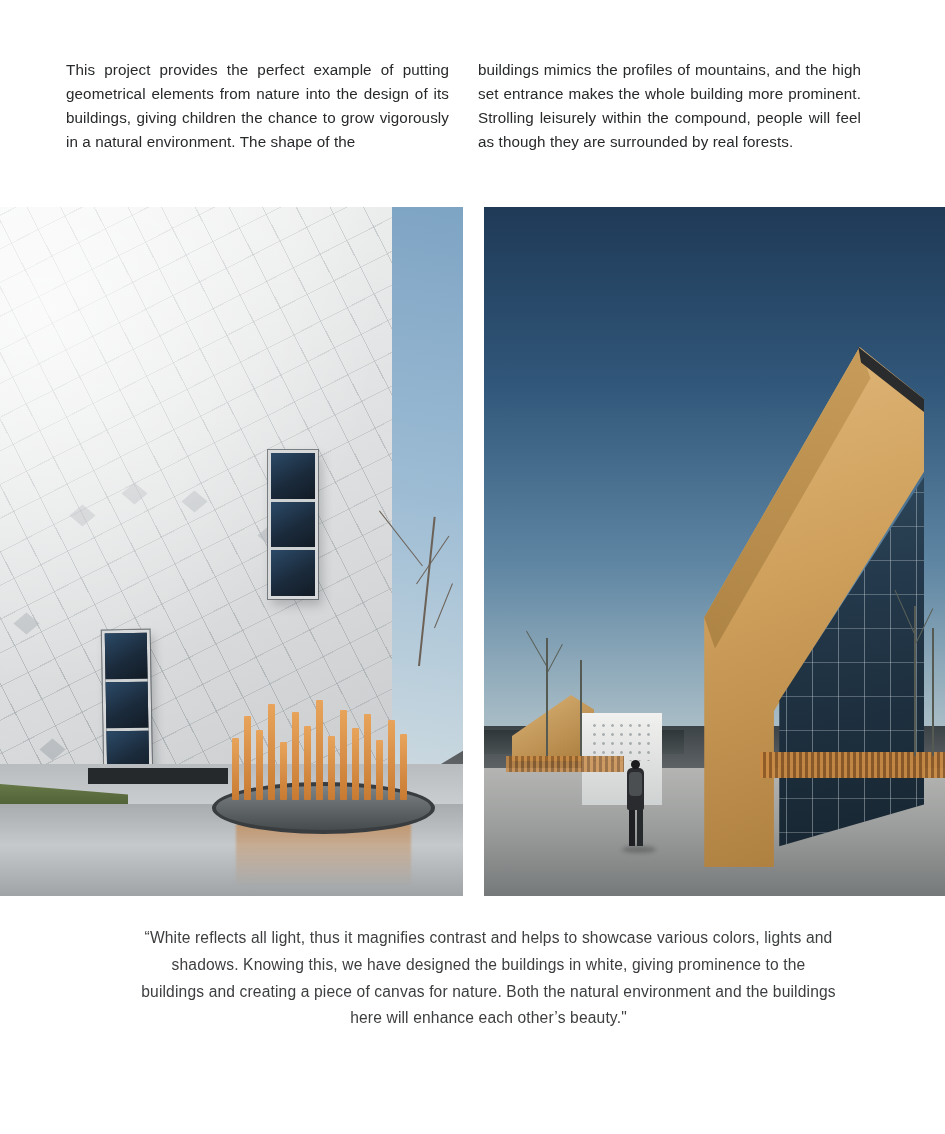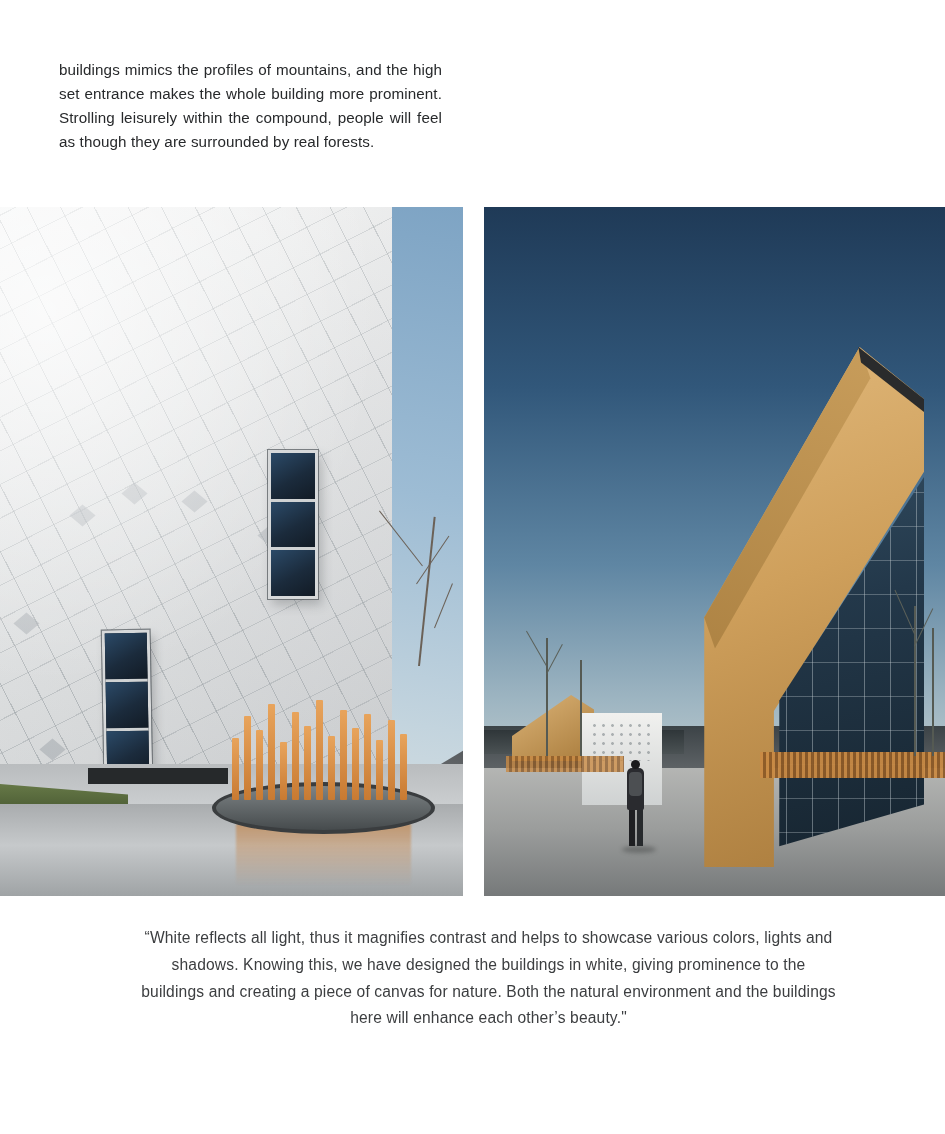--- a/index.html
+++ b/index.html
@@ -31,21 +31,21 @@
     line-height: 1.57;
     text-align: justify;
     text-justify: inter-word;
     color: #27292b;
     letter-spacing: 0.1px;
   }
   .intro .col.left {
     margin-left: 66px;
   }
   .intro .col.right {
-    margin-left: 59px;
+    margin-left: 29px;
   }
 
   
   .photos {
     position: absolute;
     top: 207px;
     left: 0;
     width: 945px;
     height: 689px;
   }
@@ -292,20 +292,21 @@
     line-height: 1.72;
     color: #3c3e40;
     letter-spacing: 0.15px;
   }
   .quote p { margin: 0 auto; width: 700px; }
 </style>
 </head>
 <body>
 
 <div class="intro">
+  <div class="col left">This project provides the perfect example of putting geometrical elements from nature into the design of its buildings, giving children the chance to grow vigorously in a natural environment. The shape of the</div>
   <div class="col right">buildings mimics the profiles of mountains, and the high set entrance makes the whole building more prominent. Strolling leisurely within the compound, people will feel as though they are surrounded by real forests.</div>
 </div>
 
 <div class="photos">
 
   <div class="photo left">
     <div class="facade">
       <div class="facade-grid"></div>
 
       <div class="tile" style="left:126px; top:278px;"></div>

